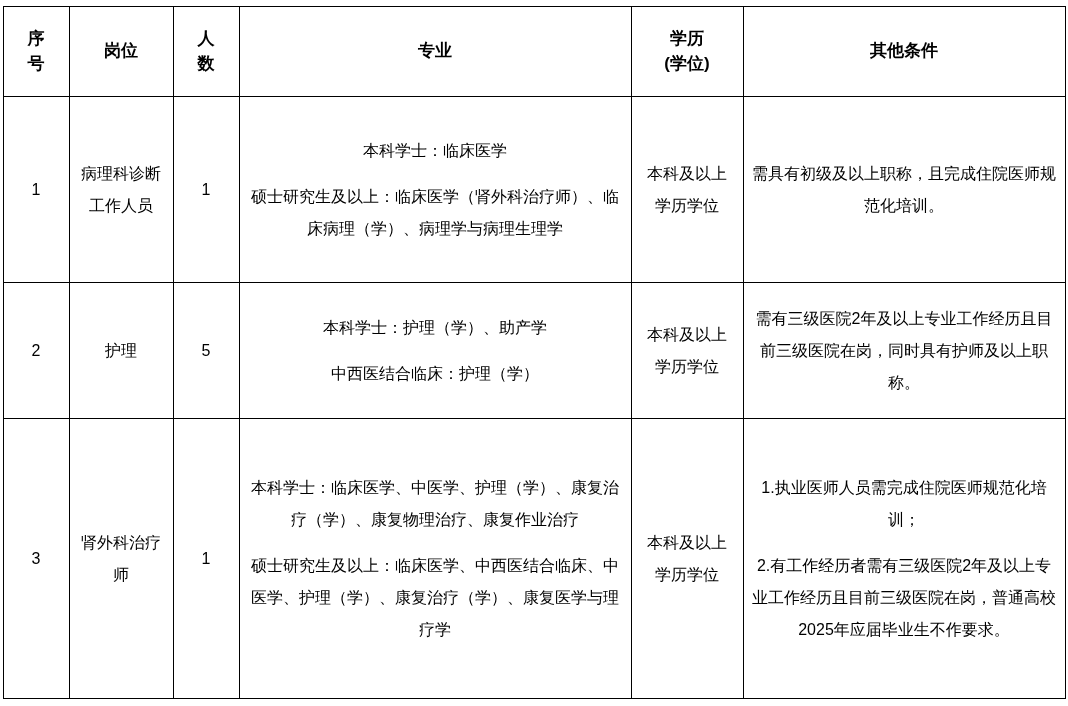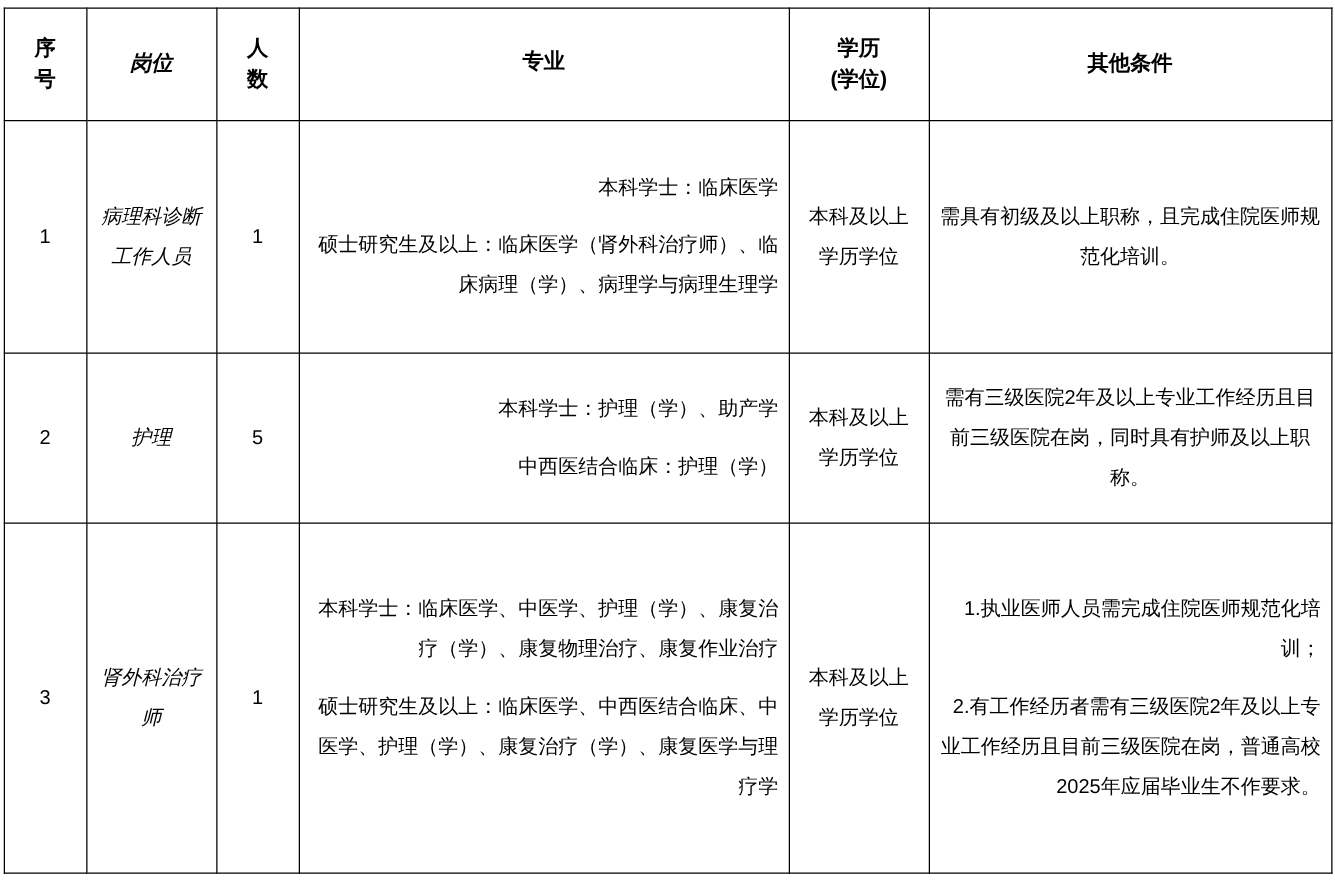--- a/index.html
+++ b/index.html
@@ -38,30 +38,29 @@
     font-size: 17px;
     line-height: 1.45;
     height: 90px;
   }
   table.jobs tbody td {
     font-size: 16px;
     line-height: 2.0;
     font-weight: normal;
   }
   .col-no    { width: 66px; }
-  .col-post  { width: 104px; font-style: italic; }
+  .col-post  { width: 104px; }
   .col-count { width: 66px; }
-  .col-major { width: 392px; font-family: Liberation Mono, monospace; }
+  .col-major { width: 392px; }
   .col-edu   { width: 112px; }
   .col-other { width: 322px; }
 
   .cell-lines p {
     margin: 0;
     padding: 0;
-    text-align: right;
   }
   .cell-lines p + p {
     margin-top: 14px;
   }
   .major-cell {
     text-align: center;
     line-height: 2.05;
   }
   .other-cell {
     text-align: center;

